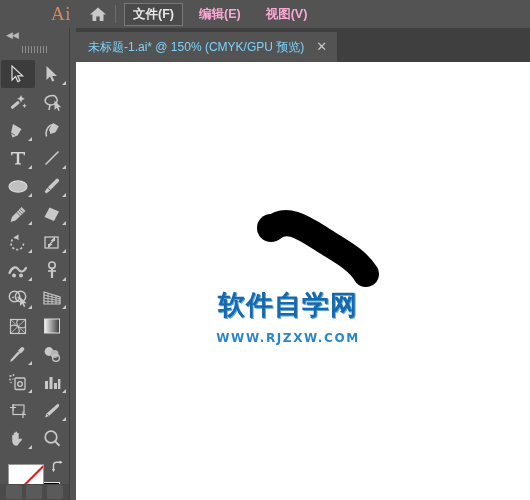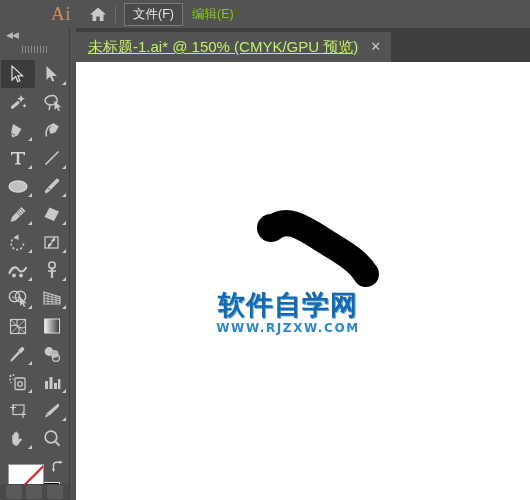--- a/index.html
+++ b/index.html
@@ -48,25 +48,26 @@
   }
   .menu-sep {
     width: 1px;
     height: 18px;
     background: #6b6b6b;
     margin: 0 8px 0 2px;
   }
   .menu-items {
     display: flex;
     align-items: center;
-    gap: 0px;
+    gap: 7px;
+    font-weight: bold;
   }
   .menu-item {
     font-size: 12.5px;
-    color: #84cc16;
+    color: #f9a8d4;
     padding: 2px 8px;
     line-height: 17px;
     white-space: nowrap;
     border: 1px solid transparent;
   }
   .menu-item.active {
     border: 1px solid #787878;
     background: #4a4a4a;
     color: #e8e8e8;
   }
@@ -82,25 +83,24 @@
     position: absolute;
     left: 0; top: 4px;
     height: 30px;
     background: #535353;
     display: flex;
     align-items: center;
     padding: 0 6px 0 12px;
     box-sizing: border-box;
   }
   .doc-tab-title {
-    font-size: 15px;
-    color: #bef264;
+    font-size: 12px;
+    color: #7dd3fc;
     white-space: nowrap;
     line-height: 30px;
-    text-decoration: underline;
   }
   .doc-tab-close {
     font-size: 13px;
     color: #c8c8c8;
     margin-left: 12px;
     margin-right: 4px;
     line-height: 14px;
     font-family: "DejaVu Sans", sans-serif;
   }
 
@@ -254,39 +254,40 @@
     line-height: 30px;
     text-shadow: 1px 1px 0 #5ea8dd;
   }
   .wm-sub {
     font-family: "DejaVu Sans", sans-serif;
     font-size: 12px;
     font-weight: bold;
     color: #2a86ce;
     letter-spacing: 1.6px;
     line-height: 14px;
-    margin-top: 1px;
+    margin-top: 11px;
   }
 </style>
 </head>
 <body>
 
 <div id="app">
 
   <div class="menubar">
     <div class="ai-logo">Ai</div>
     <div class="home-icon">
       <svg width="18" height="16" viewBox="0 0 18 16" aria-hidden="true">
         <path d="M9 1.5 L17 8.5 L14.5 8.5 L14.5 15 L10.7 15 L10.7 10.5 L7.3 10.5 L7.3 15 L3.5 15 L3.5 8.5 L1 8.5 Z" fill="#c9c9c9"></path>
       </svg>
     </div>
     <div class="menu-sep"></div>
     <div class="menu-items">
       <div class="menu-item active">文件(F)</div>
       <div class="menu-item">编辑(E)</div>
+      <div class="menu-item">视图(V)</div>
     </div>
   </div>
 
   <div class="tabbar">
     <div class="doc-tab">
       <span class="doc-tab-title">未标题-1.ai* @ 150% (CMYK/GPU 预览)</span>
       <span class="doc-tab-close">✕</span>
     </div>
   </div>
 

